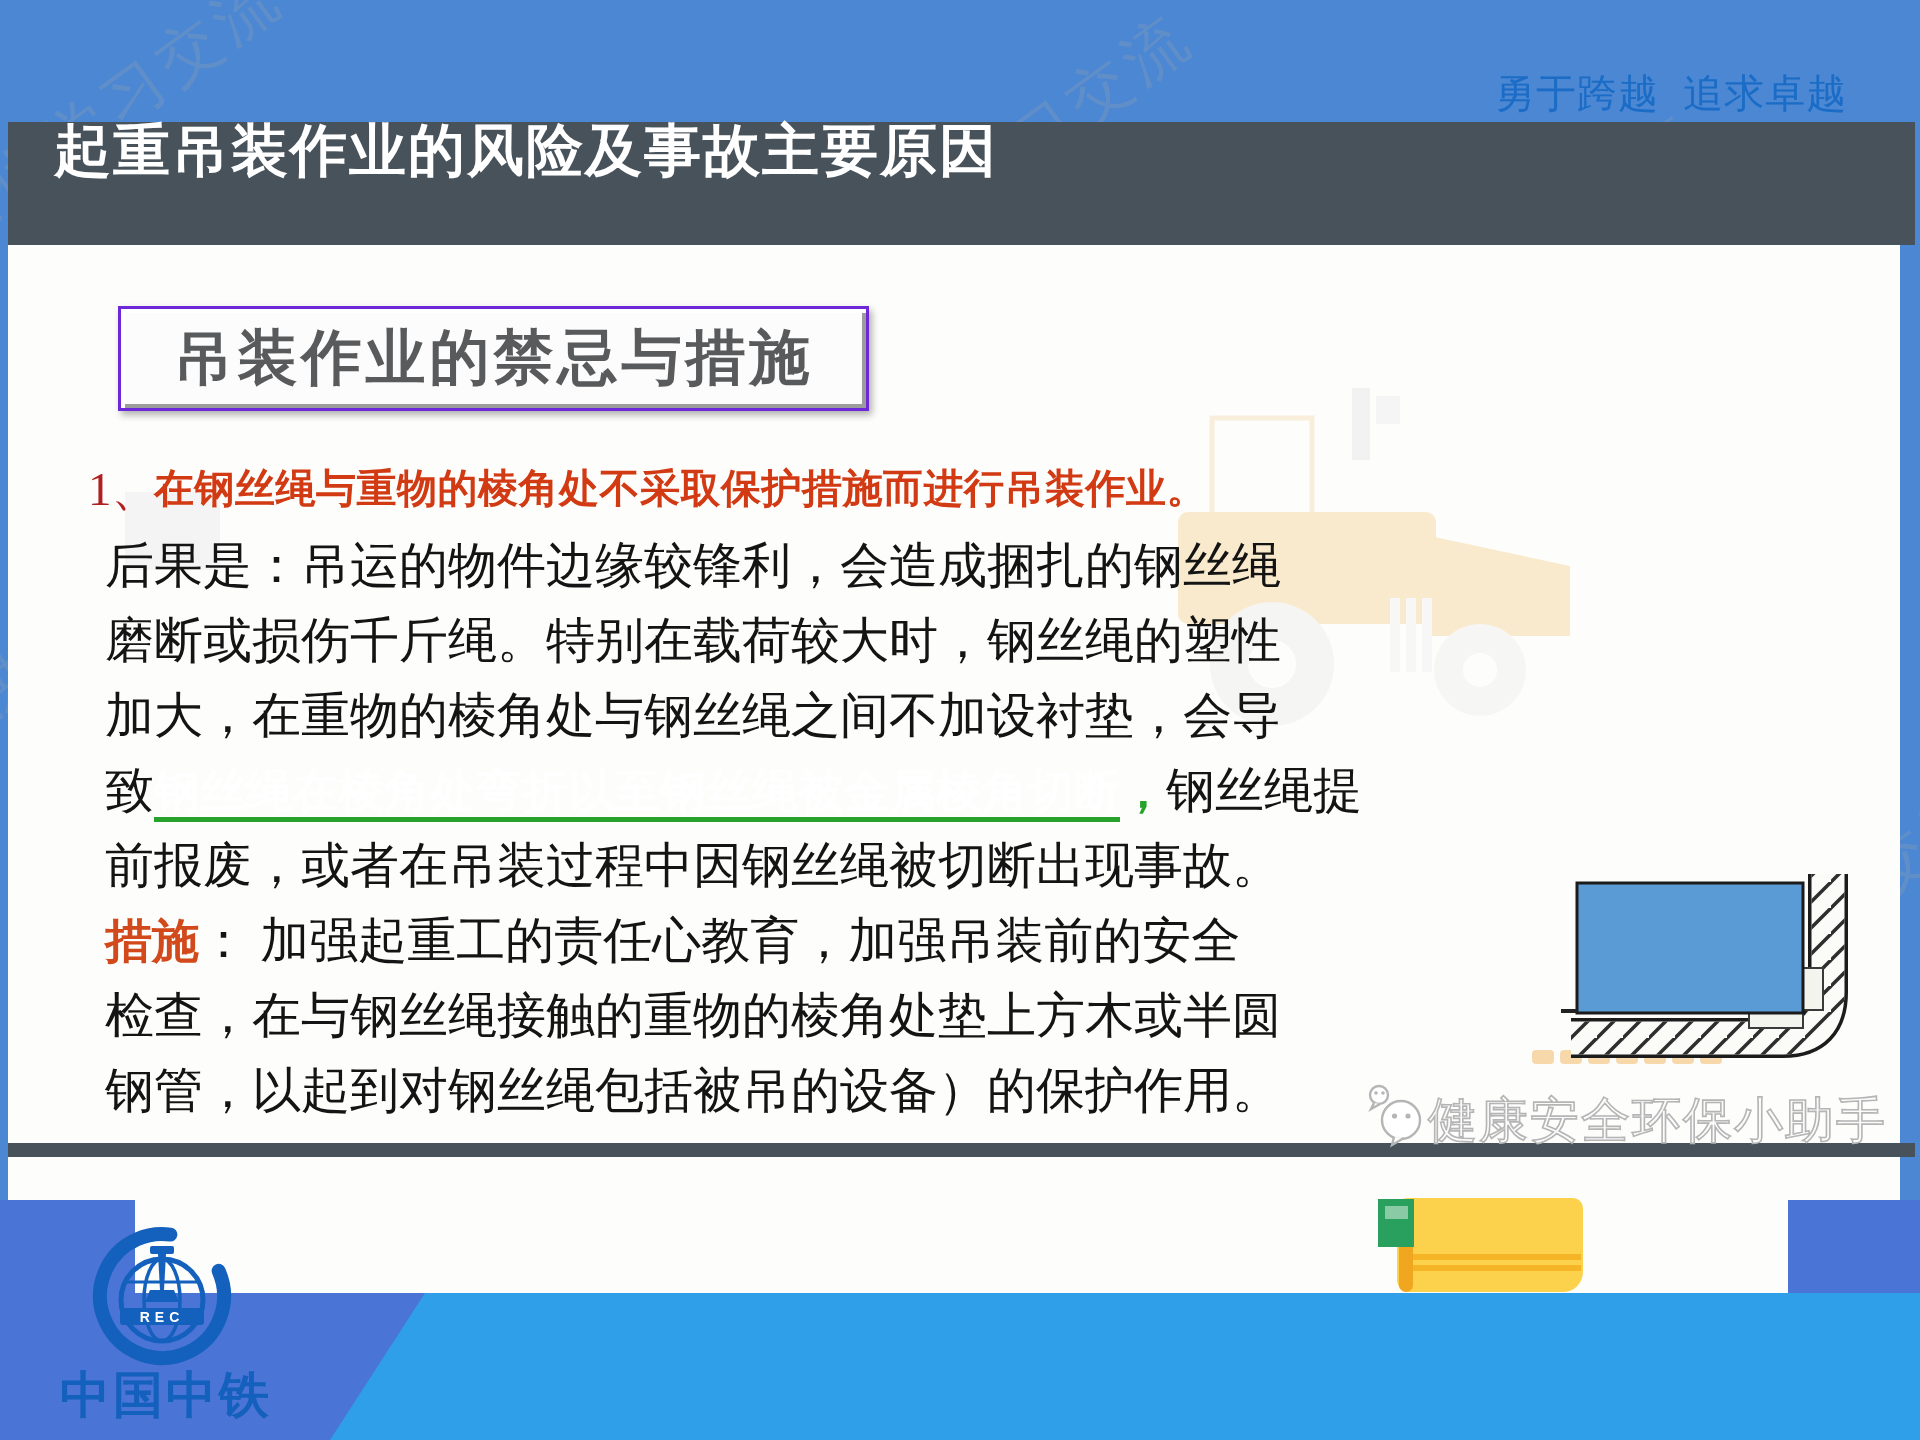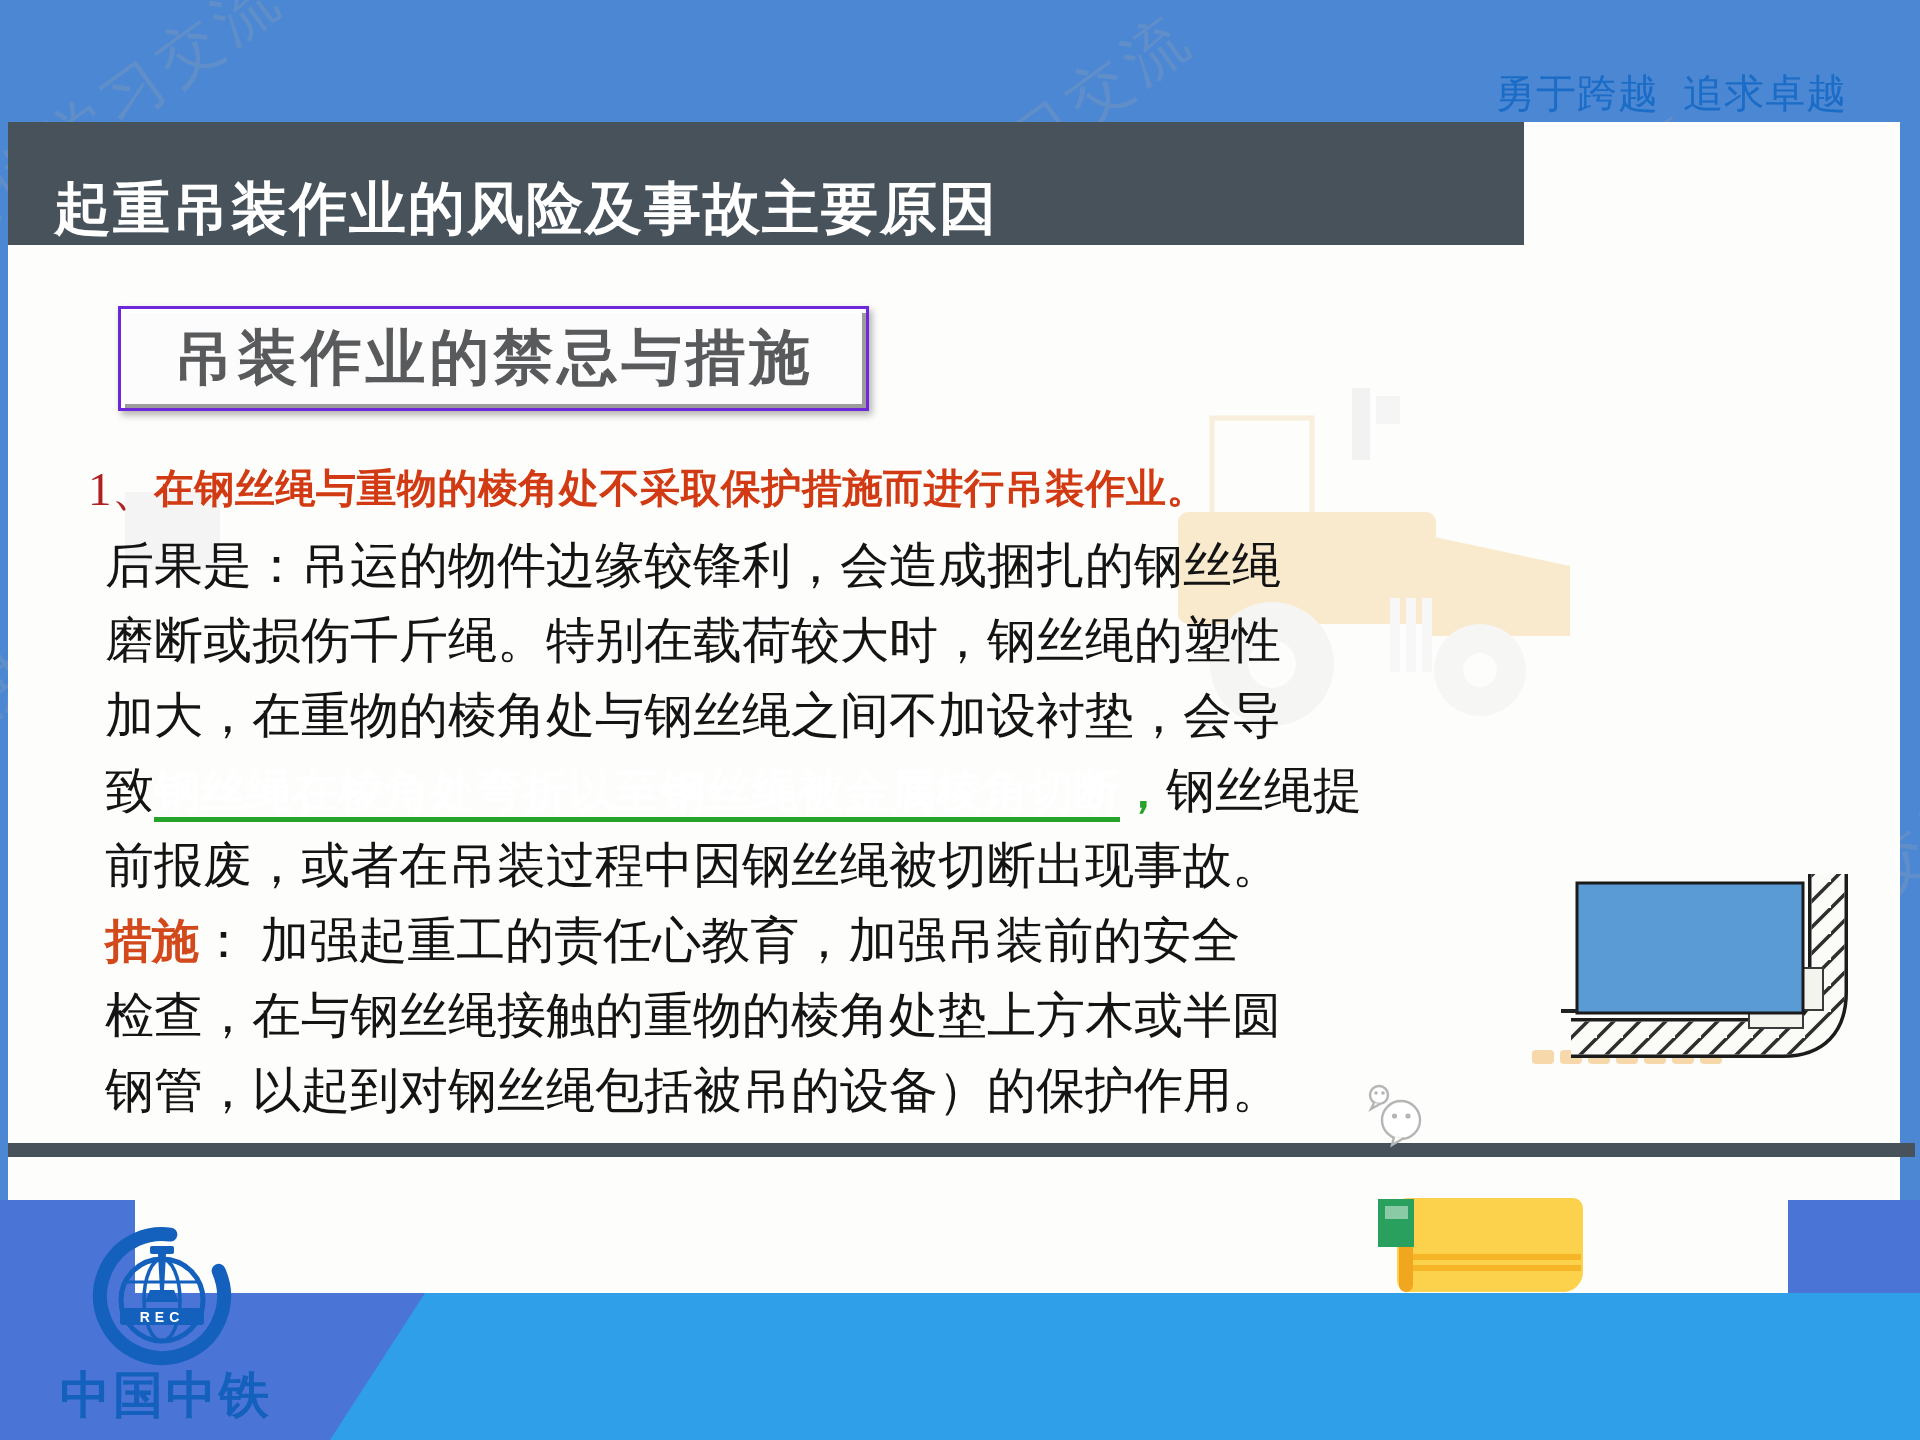--- a/index.html
+++ b/index.html
@@ -8,22 +8,22 @@
     background:#4b87d3;
     font-family:"Liberation Sans","DejaVu Sans",sans-serif;
   }
   
   .white-panel{position:absolute;left:8px;top:122px;width:1892px;height:1171px;background:#fdfdfc;}
   .bottom-band{position:absolute;left:0;top:1293px;width:1920px;height:147px;background:#2e9fe8;}
   .left-royal{position:absolute;left:0;top:1200px;width:440px;height:240px;background:#4a74d6;
     -webkit-clip-path:polygon(0 0,135px 0,135px 93px,425px 93px,330px 240px,0 240px);
     clip-path:polygon(0 0,135px 0,135px 93px,425px 93px,330px 240px,0 240px);}
   .right-royal{position:absolute;left:1788px;top:1200px;width:132px;height:93px;background:#4a74d6;}
-  .header-bar{position:absolute;left:8px;top:122px;width:1516px;height:123px;background:#47525a;
-    display:flex;align-items:flex-end;}
+  .header-bar{position:absolute;left:8px;top:122px;width:1907px;height:123px;background:#47525a;
+    display:flex;}
   .header-title{color:#ffffff;font-size:57px;font-weight:800;letter-spacing:2px;line-height:1;
     padding:0 0 8px 46px;white-space:nowrap;}
   .thin-bar{position:absolute;left:8px;top:1143px;width:1907px;height:14px;background:#47525a;}
   .motto{position:absolute;left:1495px;top:66px;font-size:40px;font-weight:400;color:#1a6cc6;
     letter-spacing:1px;white-space:pre;}
   
   .wm{position:absolute;font-size:62px;letter-spacing:7px;color:rgba(168,168,168,0.40);
     white-space:nowrap;transform:rotate(-36deg);transform-origin:left center;font-weight:400;
     pointer-events:none;opacity:.55;}
   
@@ -175,20 +175,21 @@
       <circle cx="35" cy="42" r="19" fill="#ffffff"></circle>
       <path d="M28 59 L26 67 L38 60" fill="#ffffff"></path>
     </g>
     <g fill="#b5b5b5">
       <circle cx="10" cy="15" r="1.8"></circle>
         <circle cx="17" cy="15" r="1.8"></circle>
       <circle cx="28.5" cy="38" r="2.6"></circle>
         <circle cx="42" cy="38" r="2.6"></circle>
     </g>
   </svg>
+  <div class="helper-label z5">健康安全环保小助手</div>
 
   <div class="folder z4">
     <div class="body"></div>
     <div class="strip"></div>
     <div class="l1"></div>
     <div class="l2"></div>
     <div class="tab"></div>
     <div class="tabhl"></div>
   </div>
 

